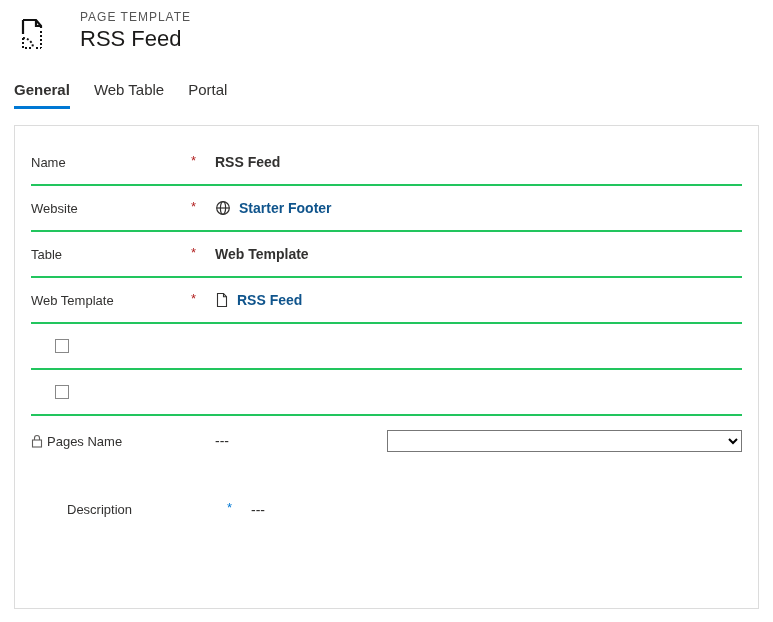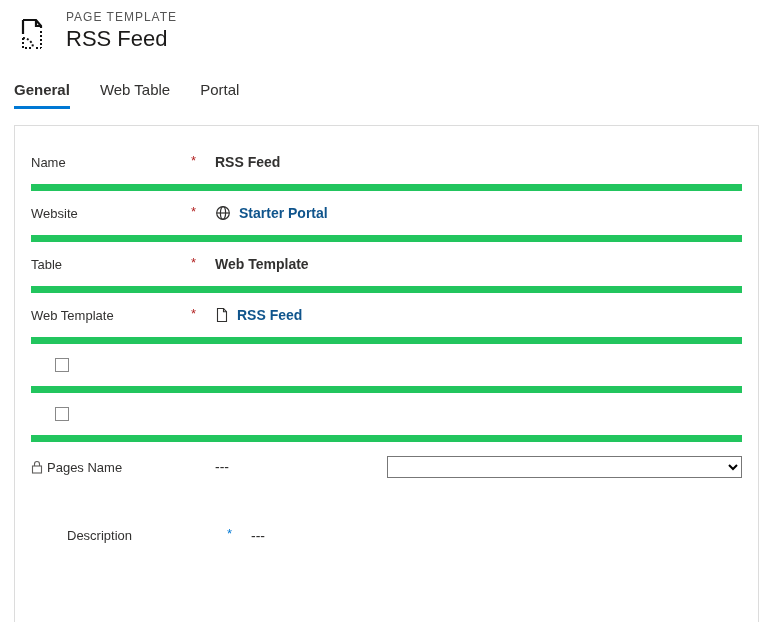--- a/index.html
+++ b/index.html
@@ -7,37 +7,37 @@
     margin: 0; padding: 0;
     font-family: "Segoe UI", Arial, sans-serif;
     font-size: 14px;
     color: #323130;
     background: #fff;
     width: 773px;
   }
   .page { padding: 10px 14px; }
 
   
-  .header { display: flex; align-items: flex-start; gap: 16px; margin-bottom: 20px; }
+  .header { display: flex; align-items: flex-start; gap: 30px; margin-bottom: 20px; }
   .entity-icon { margin-top: 6px; flex-shrink: 0; }
   .head-text { display: flex; flex-direction: column; }
   .eyebrow { font-size: 12px; letter-spacing: 1px; color: #555; text-transform: uppercase; }
   .title { font-size: 22px; font-weight: 400; color: #1b1a19; margin-top: 2px; }
 
   
-  .tabs { display: flex; gap: 30px; border-bottom: none; margin-bottom: 16px; }
+  .tabs { display: flex; gap: 24px; border-bottom: none; margin-bottom: 16px; }
   .tab { padding: 6px 0 8px; font-size: 15px; color: #323130; cursor: pointer; border-bottom: 3px solid transparent; }
   .tab.active { border-bottom-color: #0078d4; font-weight: 600; }
 
   
   .panel { border: 1px solid #dcdcdc; padding: 14px 16px 30px; }
 
   .row {
     display: flex; align-items: center;
-    border-bottom: 7px solid #22c55e;
+    border-bottom: 2px solid #22c55e;
     padding: 14px 0;
     min-height: 46px;
   }
   .row.noborder { border-bottom: none; }
   .row.tall { align-items: flex-start; min-height: 90px; margin-left: 36px; }
 
   .label-col {
     width: 160px; flex-shrink: 0;
     font-size: 13px; color: #323130;
     display: flex; align-items: center; gap: 4px;
@@ -109,21 +109,21 @@
       <div class="label-col">Website</div>
       <div class="req-col">*</div>
       <div class="value-col">
         <span class="globe-icon">
           <svg width="16" height="16" viewBox="0 0 16 16">
             <circle cx="8" cy="8" r="6.3" stroke="#323130" stroke-width="1.2" fill="none"></circle>
             <ellipse cx="8" cy="8" rx="2.6" ry="6.3" stroke="#323130" stroke-width="1.2" fill="none"></ellipse>
             <line x1="1.7" y1="8" x2="14.3" y2="8" stroke="#323130" stroke-width="1.2"></line>
           </svg>
         </span>
-        <span class="val-link">Starter Portal</span>
+        <span class="val-link">Starter Footer</span>
       </div>
     </div>
 
     <div class="row">
       <div class="label-col">Table</div>
       <div class="req-col">*</div>
       <div class="value-col">
         <span class="val-bold">Web Template</span>
       </div>
     </div>

